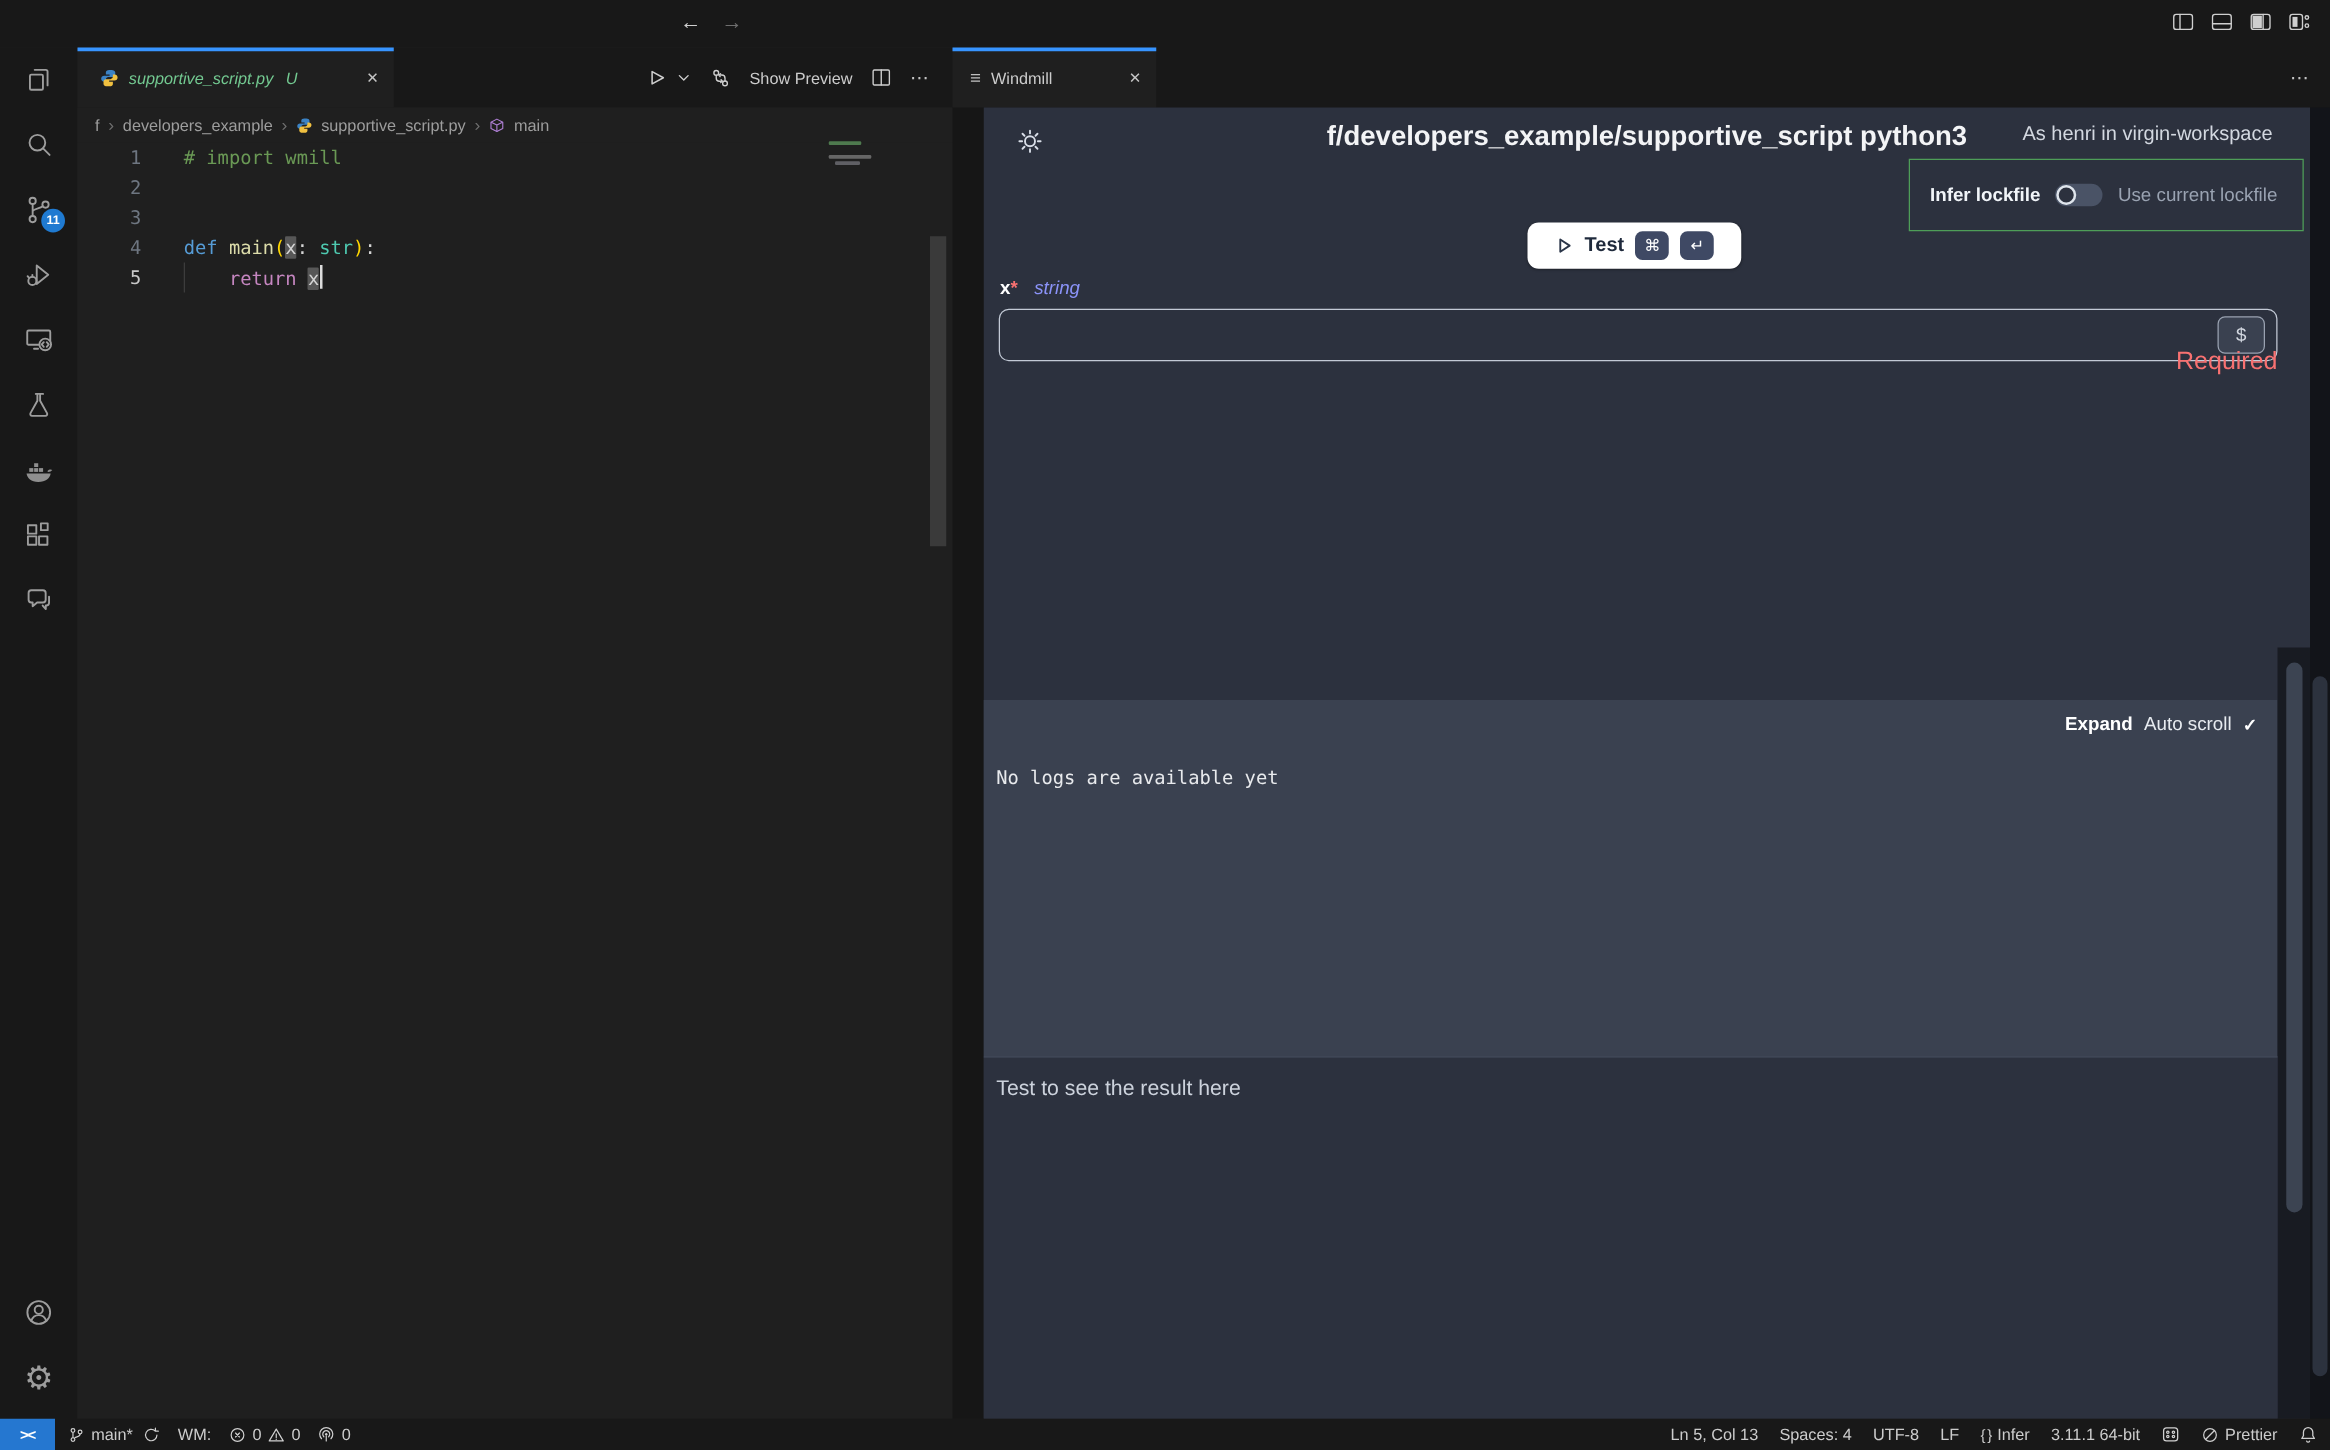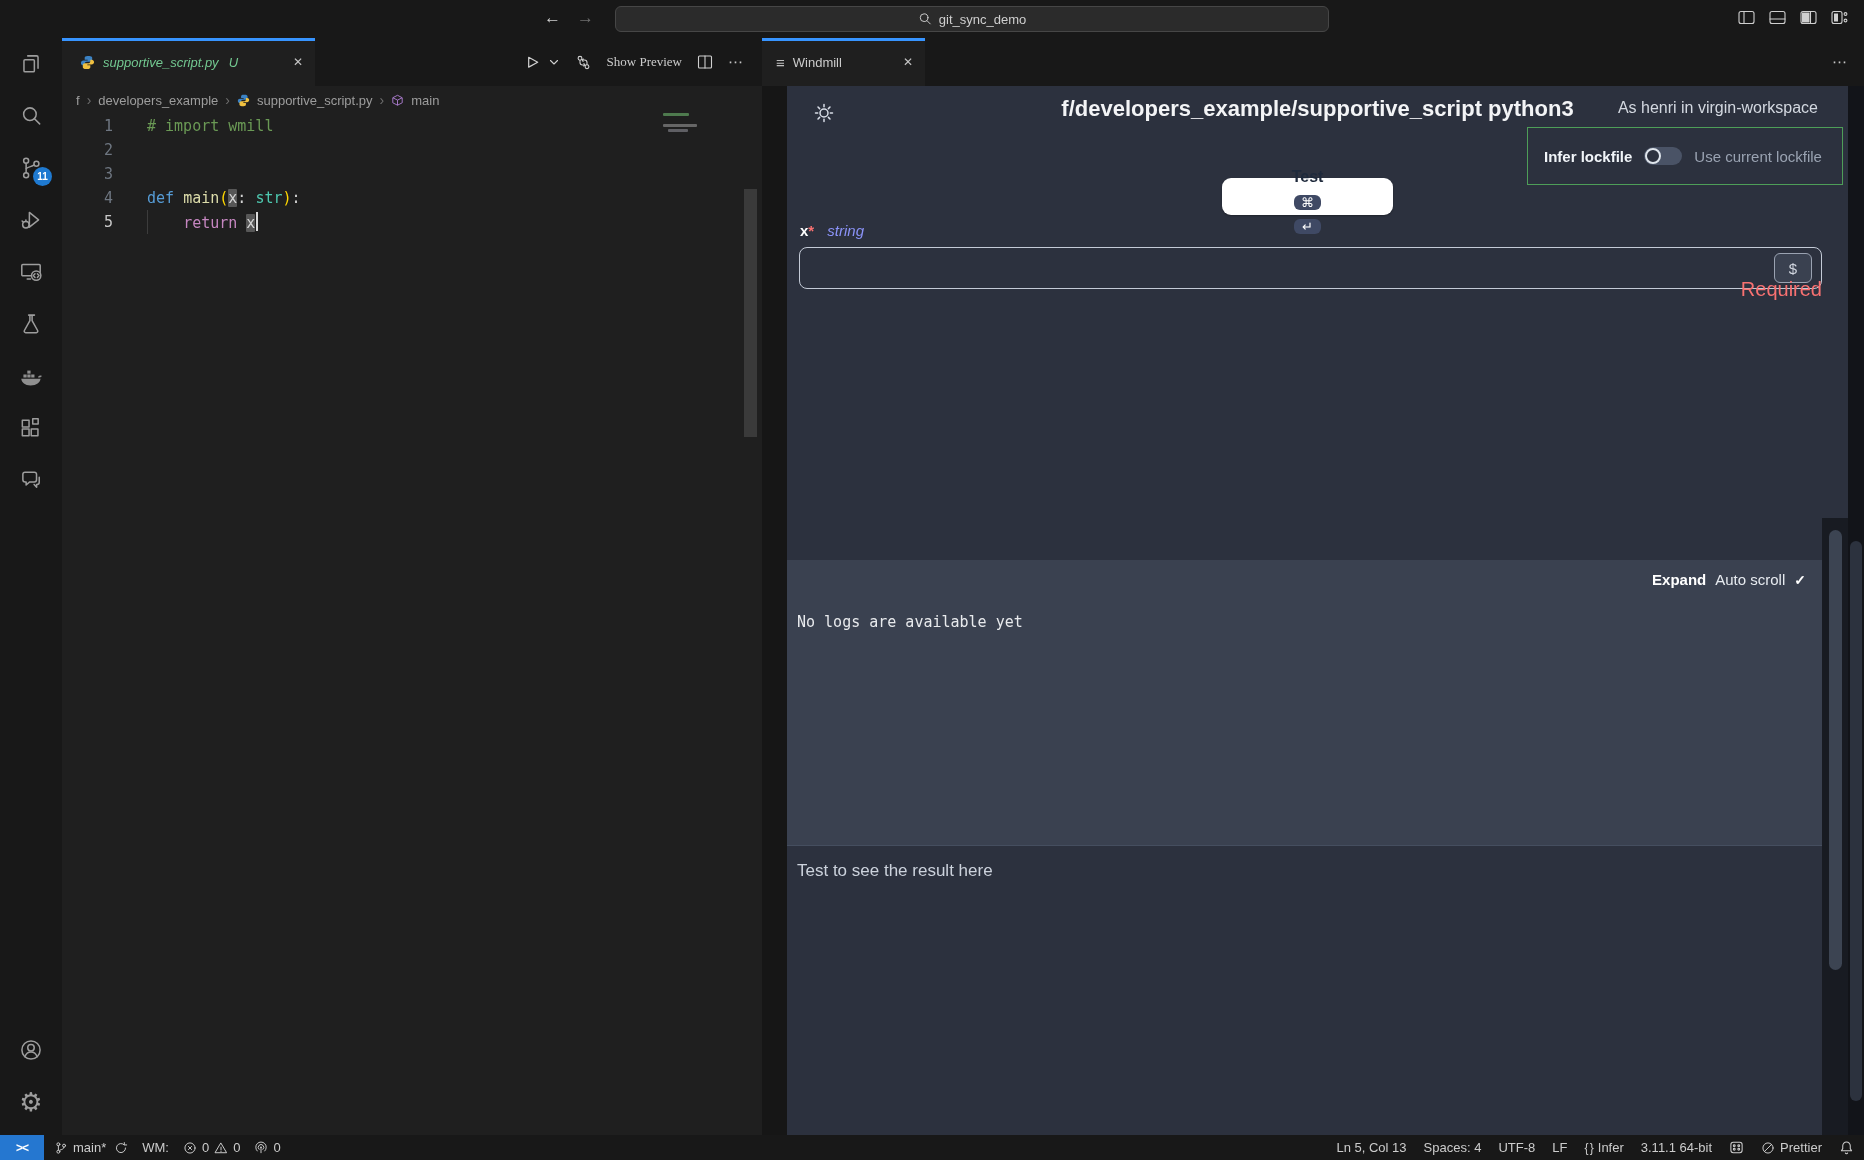--- a/index.html
+++ b/index.html
@@ -34,21 +34,21 @@
 
   
   .edgroup { position:absolute; left:62px; top:38px; width:700px; height:1097px; background:#1f1f1f; }
   .tabbar { position:absolute; left:0; top:0; right:0; height:48px; background:#181818; display:flex; }
   .tab { height:48px; display:flex; align-items:center; background:#1f1f1f; position:relative; }
   .tab.active::before { content:""; position:absolute; left:0; top:0; right:0; height:2.5px; background:#3794ff; }
   .edtab { width:253px; padding:0 12px 0 18px; gap:8px; }
   .edtab .lbl { font-style:italic; color:#73c991; font-size:13px; }
   .edtab .git { font-style:italic; color:#73c991; font-size:13px; margin-left:2px; }
   .closex { color:#c5c5c5; font-size:12px; margin-left:auto; cursor:default; }
-  .ed-actions { position:absolute; right:18px; top:0; height:48px; display:flex; align-items:center; gap:15px; color:#c5c5c5;font-family:Liberation Serif, serif; }
+  .ed-actions { position:absolute; right:18px; top:0; height:48px; display:flex; align-items:center; gap:15px; color:#c5c5c5; }
   .ed-actions .txt { font-size:13px; color:#cccccc; }
   .dots { font-size:15px; color:#c5c5c5; letter-spacing:1px; }
 
   .breadcrumbs { position:absolute; left:0; top:48px; right:0; height:28px; background:#1f1f1f;
     display:flex; align-items:center; gap:7px; padding-left:14px; color:#9d9d9d; font-size:13px; }
   .bc-sep { color:#6e6e6e; font-size:14px; }
 
   .codearea { position:absolute; left:0; top:76px; right:0; bottom:0; background:#1f1f1f;
     font-family:"DejaVu Sans Mono", monospace; font-size:15px; }
   .row { height:24px; display:flex; align-items:center; }
@@ -81,21 +81,21 @@
   .lockbox { position:absolute; left:740px; top:41px; width:316px; height:58px;
     border:1.5px solid #4e9e58; display:flex; align-items:center; padding:0 16px; gap:12px; }
   .lock-infer { font-size:15px; font-weight:600; color:#f1f5f9; white-space:nowrap; }
   .toggle { width:38px; height:18px; border-radius:9px; background:#4a5366; position:relative; flex:0 0 38px; }
   .toggle .knob { position:absolute; left:1px; top:1px; width:16px; height:16px; border-radius:50%;
     border:2px solid #dfe5ec; background:#2c313e; }
   .lock-use { font-size:15px; color:#9aa3b2; white-space:nowrap; }
 
   .testbtn { position:absolute; left:435px; top:92px; width:171px; height:37px; background:#ffffff;
     border-radius:9px; display:flex; align-items:center; justify-content:center; gap:9px;
-    box-shadow:0 1px 2px rgba(0,0,0,.3);flex-direction:column; }
+    box-shadow:0 1px 2px rgba(0,0,0,.3); }
   .testbtn .t { font-size:16px; font-weight:700; color:#1e293b; }
   .kbd { width:27px; height:23px; background:#3f4964; color:#ffffff; border-radius:6px;
     display:flex; align-items:center; justify-content:center; font-size:13px; }
 
   .arglabel { position:absolute; left:13px; top:136px; font-size:15px; }
   .arglabel .nm { color:#ffffff; font-weight:700; }
   .arglabel .st { color:#f87171; font-weight:700; }
   .arglabel .ty { color:#8b93f8; font-style:italic; margin-left:9px; }
   .arginput { position:absolute; left:12px; top:161px; width:1023px; height:42px;
     border:1px solid #c3cad6; border-radius:8px; background:transparent; }
@@ -138,29 +138,20 @@
 </head>
 <body>
 
 <div class="app">
 
   <div class="titlebar">
     <div class="nav">
       <span class="back">←</span>
       <span class="fwd">→</span>
     </div>
-    <div class="cmdcenter">
-      <span>
-        <svg class="ico-s" width="14" height="14" viewBox="0 0 16 16">
-            <circle cx="7" cy="6.5" r="4.4"></circle>
-            <path d="M10.2 9.8 14 13.6"></path>
-          </svg>
-      </span>
-      <span>git_sync_demo</span>
-    </div>
     <div class="tb-icons">
       <span>
         <svg class="ico-s" width="17" height="15" viewBox="0 0 17 15">
             <rect x="1" y="1.5" width="15" height="12" rx="2"></rect>
             <path d="M6 1.5v12"></path>
           </svg>
       </span>
       <span>
         <svg class="ico-s" width="17" height="15" viewBox="0 0 17 15">
             <rect x="1" y="1.5" width="15" height="12" rx="2"></rect>

